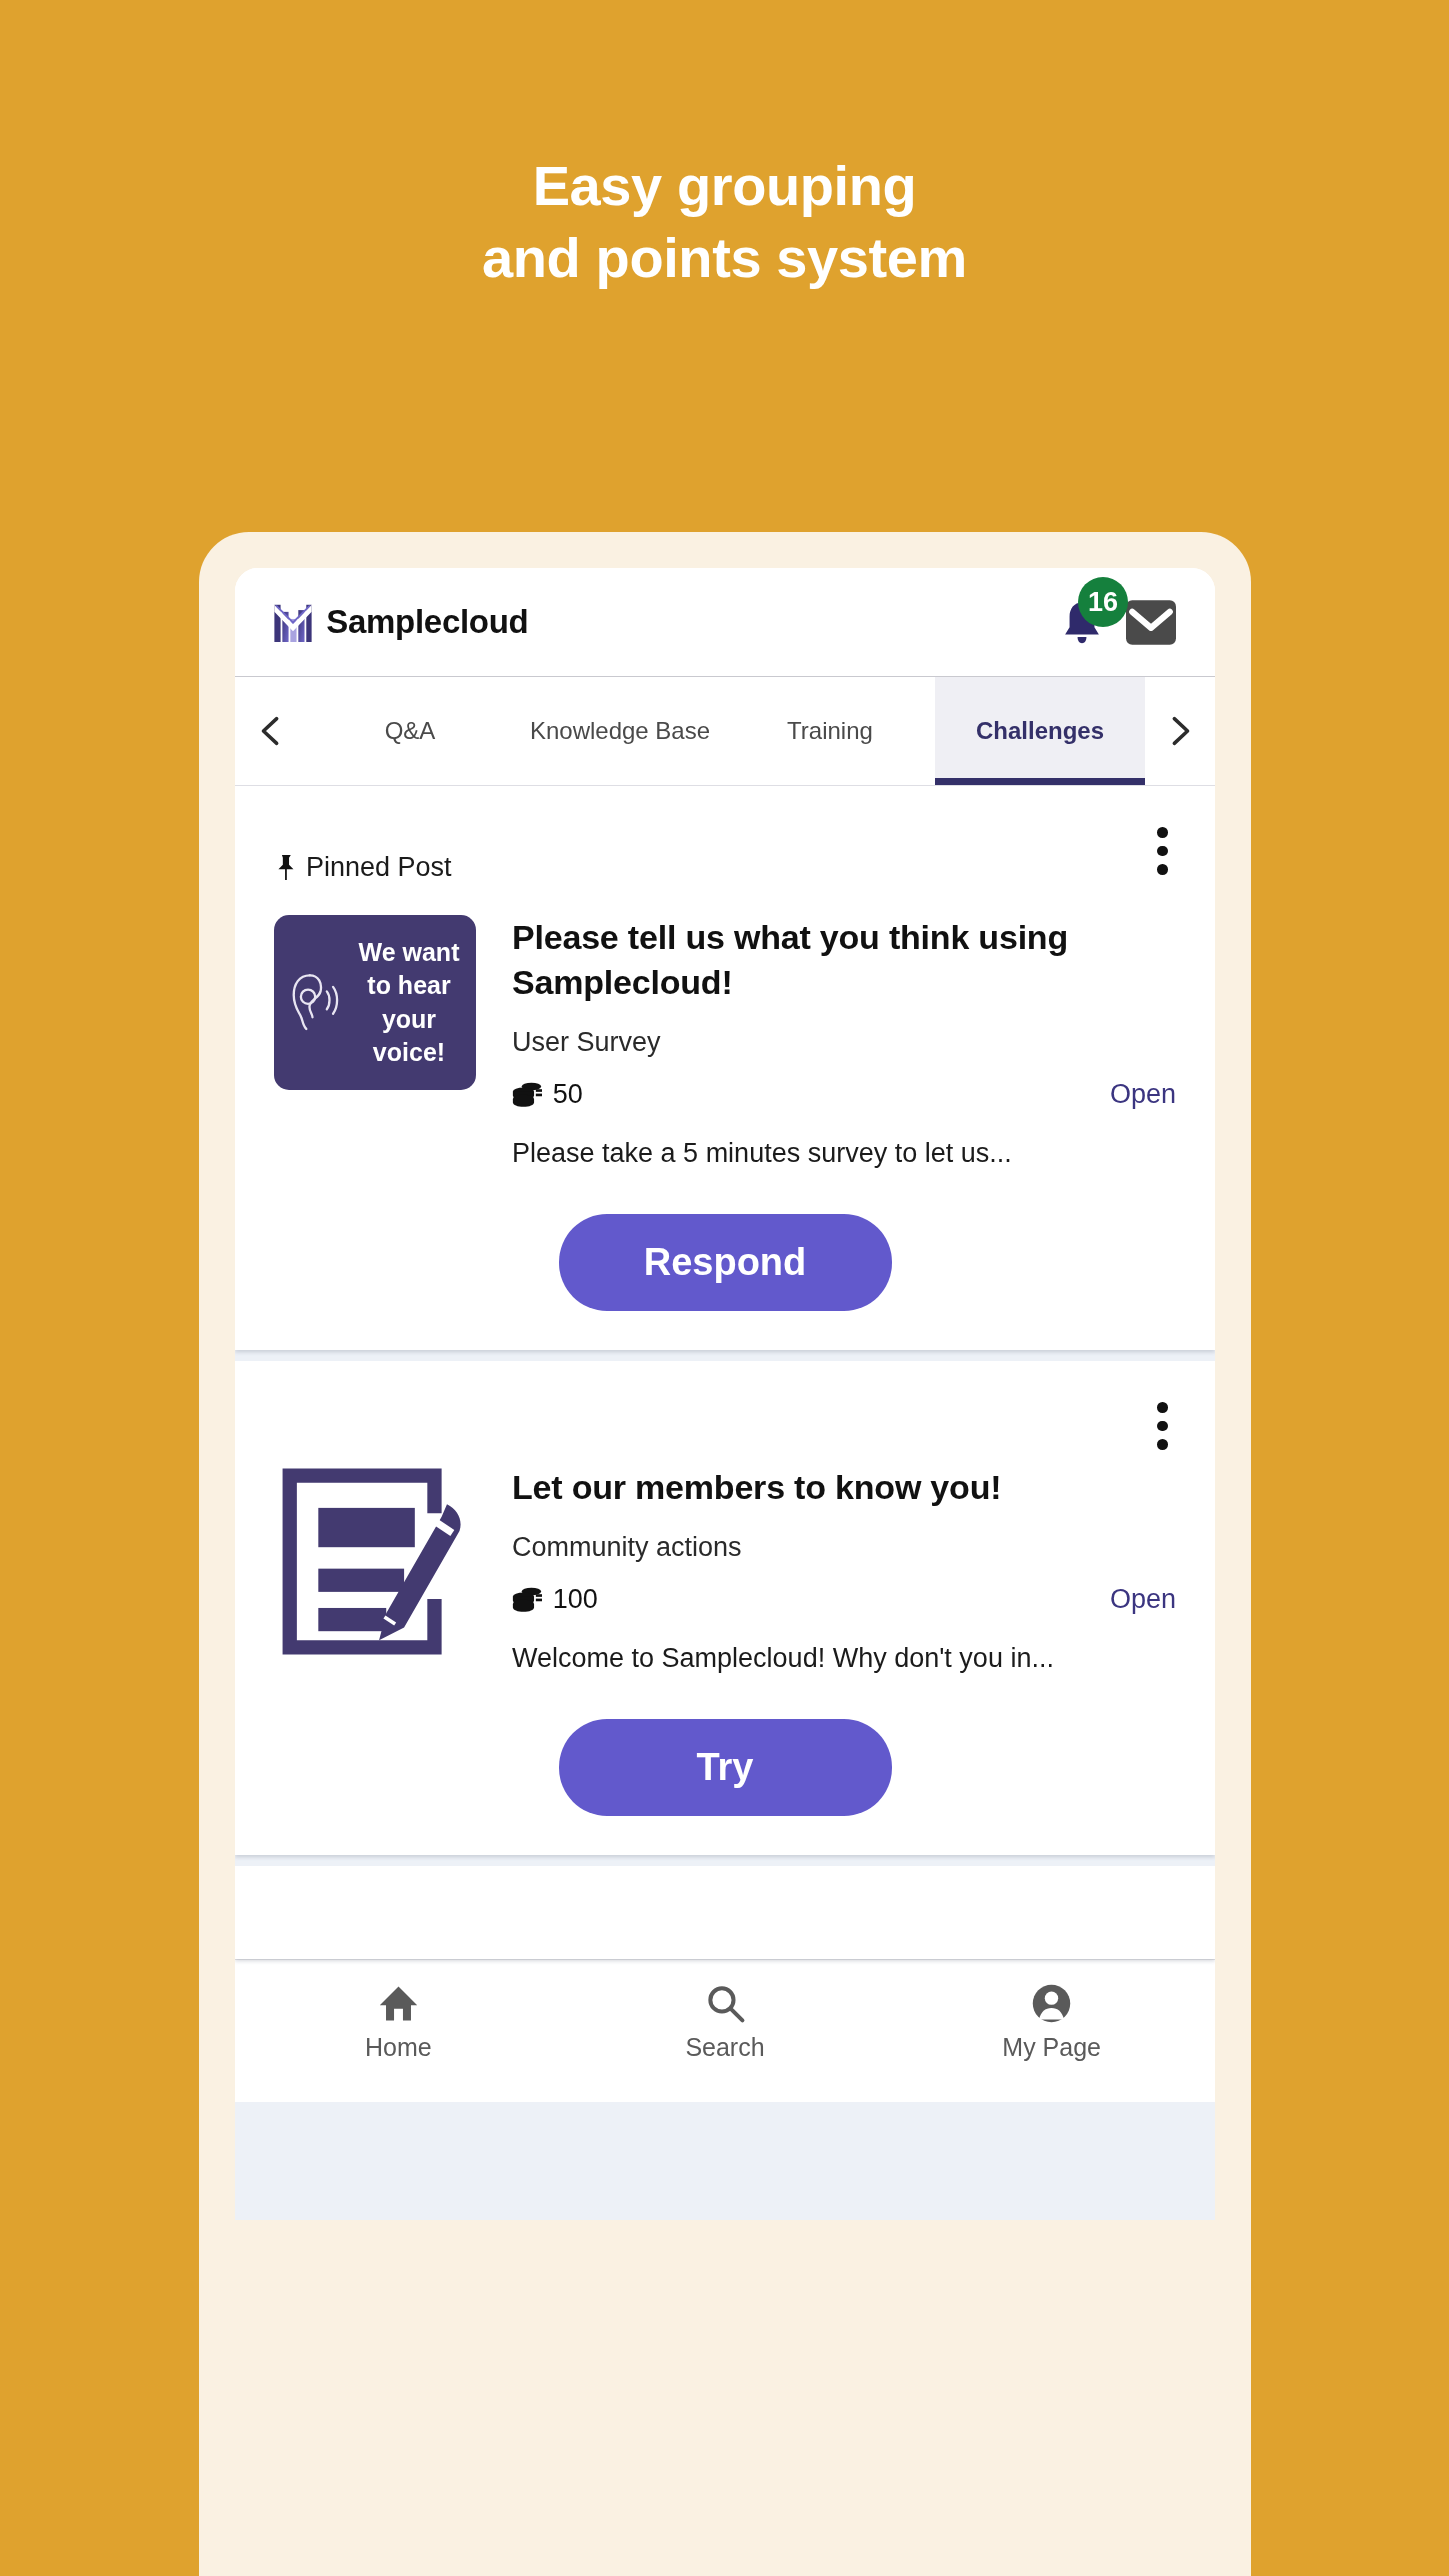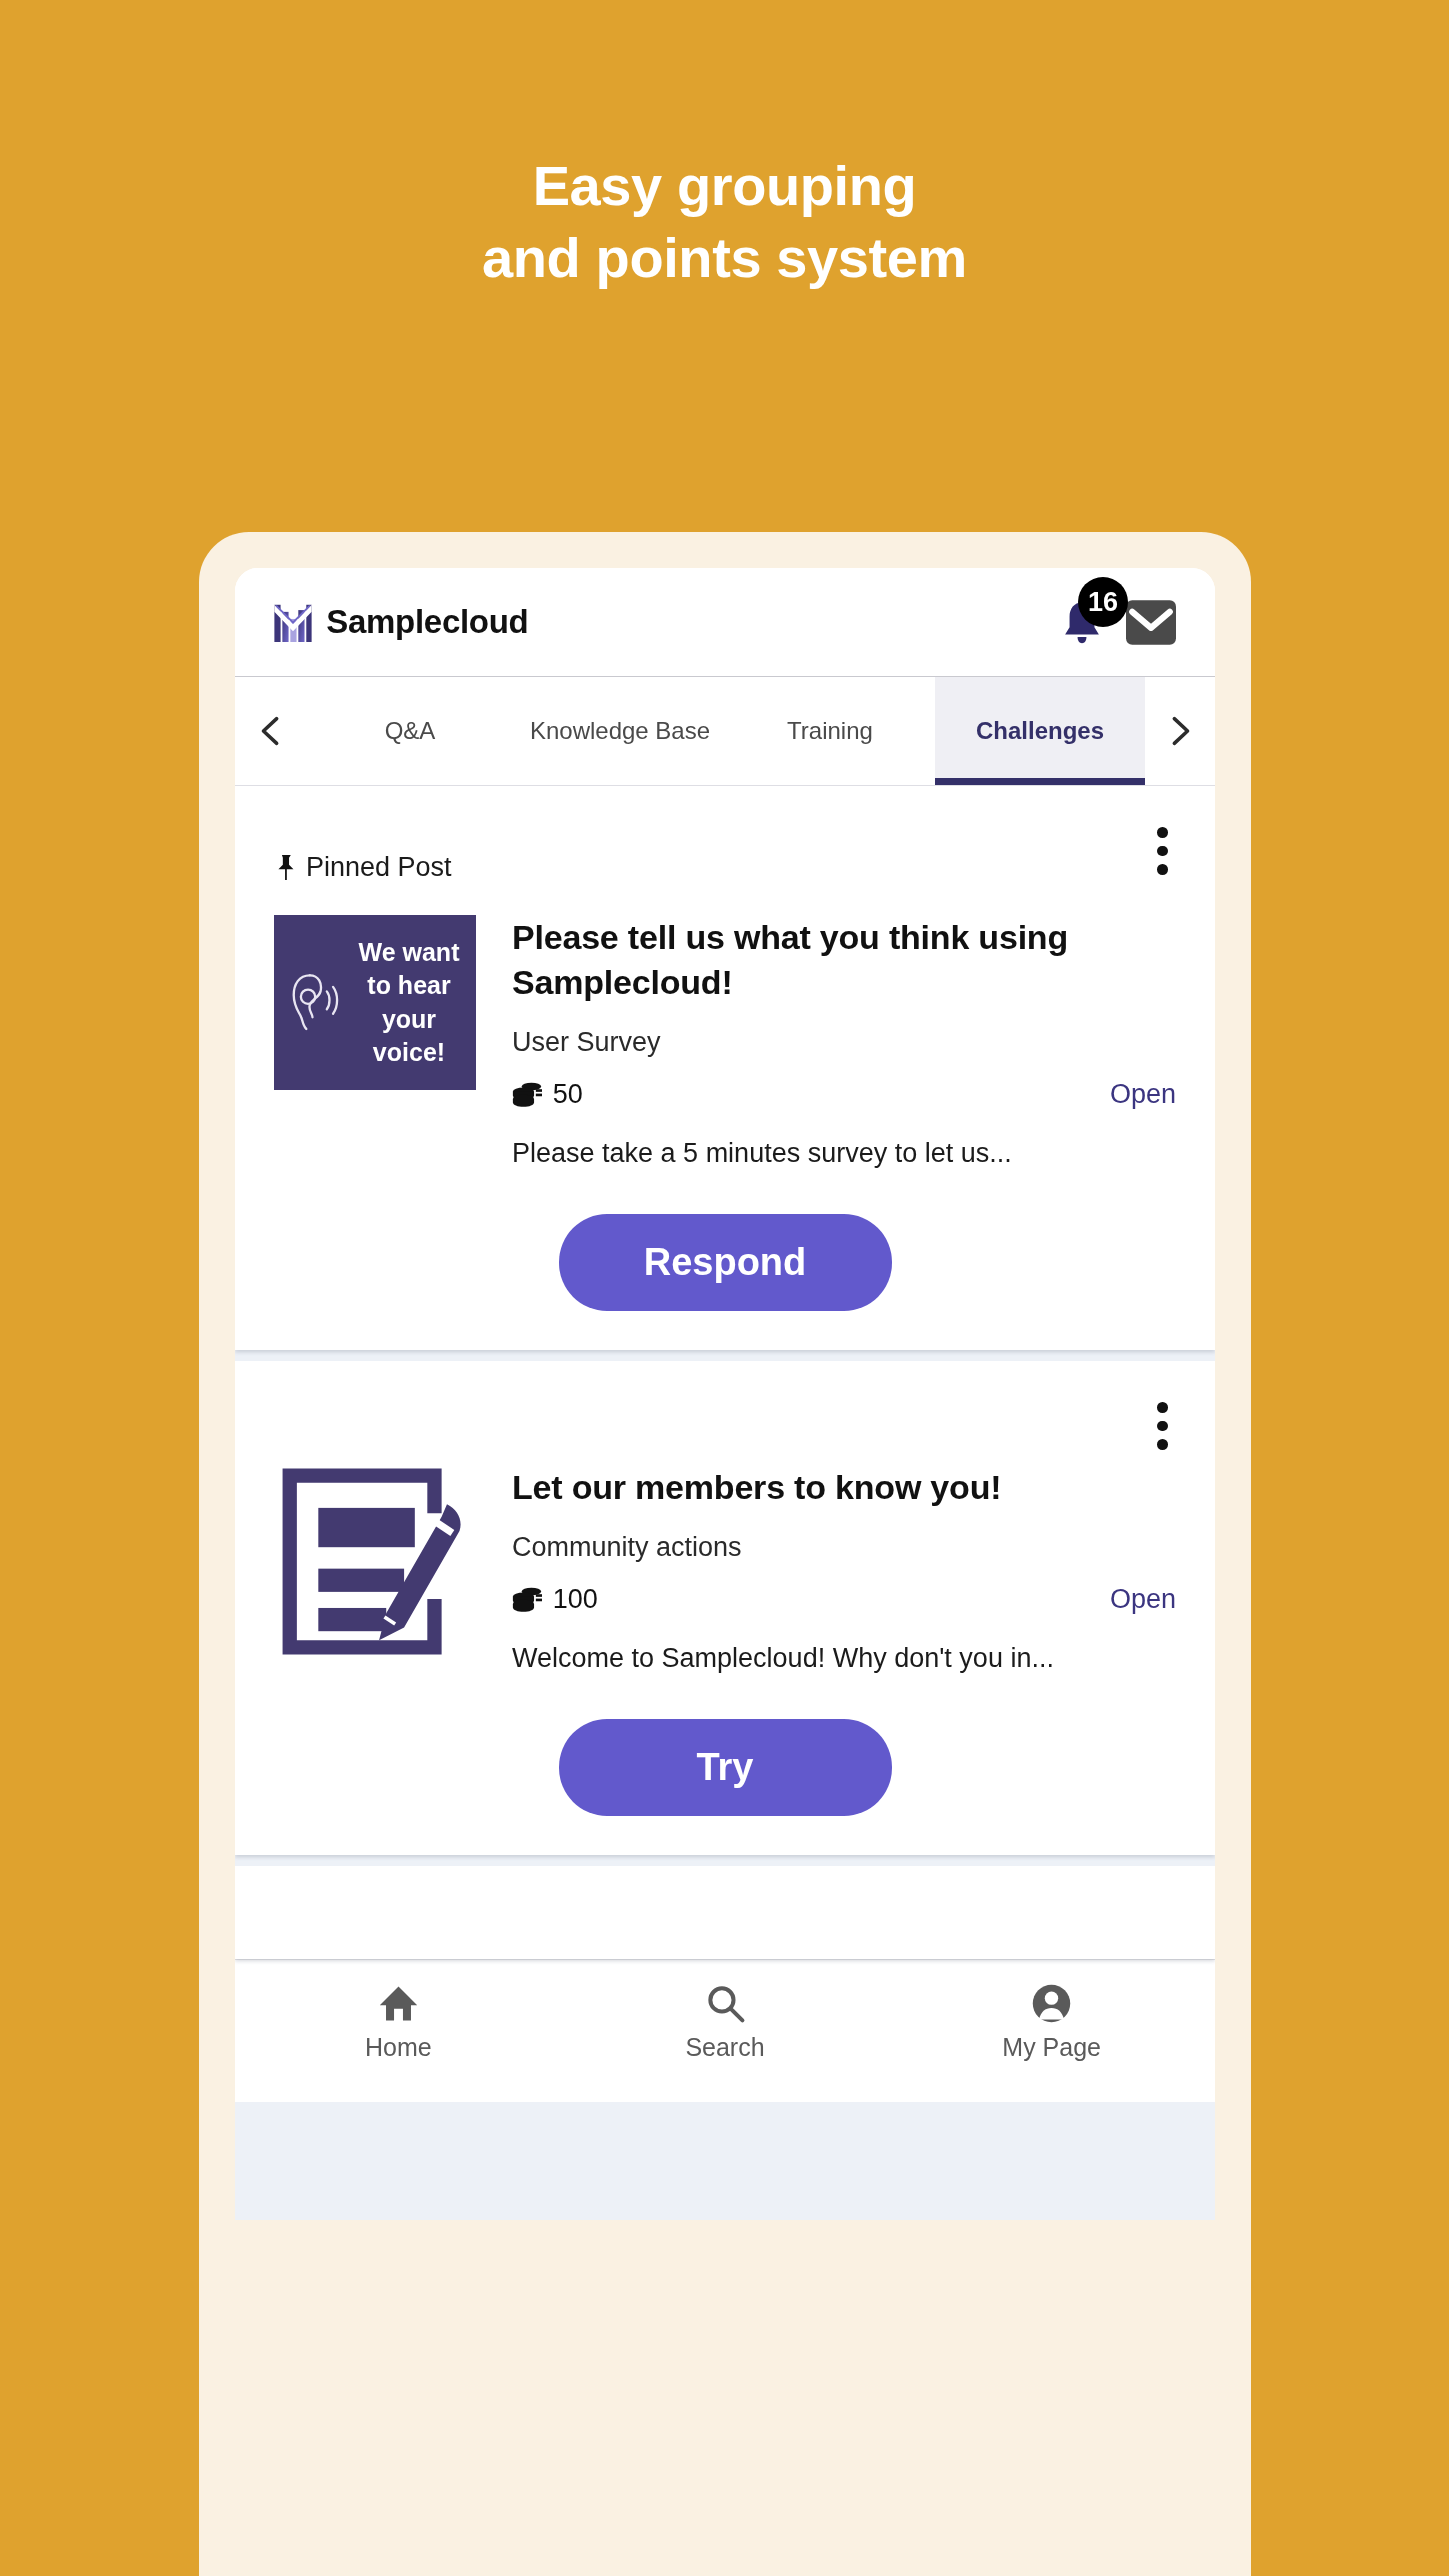--- a/index.html
+++ b/index.html
@@ -92,21 +92,21 @@
   .bell-wrap { position: relative; width: 48px; height: 50px; }
   .bell-icon { width: 48px; height: 50px; display: block; }
 
   .badge {
     position: absolute;
     top: -19.7px;
     left: 19.7px;
     min-width: 50px;
     height: 50px;
     border-radius: 25px;
-    background: #000000;
+    background: #15803d;
     color: #FFFFFF;
     font-size: 27px;
     font-weight: 700;
     display: flex;
     align-items: center;
     justify-content: center;
     padding: 0 7.2px;
   }
 
   .mail-icon { width: 50px; height: 45px; display: block; }
@@ -214,20 +214,21 @@
 
   .thumb {
     flex: 0 0 202px;
     width: 202px;
     height: 175px;
     background: #433A70;
     display: flex;
     align-items: center;
     justify-content: center;
     overflow: hidden;
+    border-radius: 15px;
   }
 
   .thumb.plain {
     background: #FFFFFF;
     height: 202px;
     align-items: flex-start;
   }
 
   .thumb-inner {
     display: flex;

